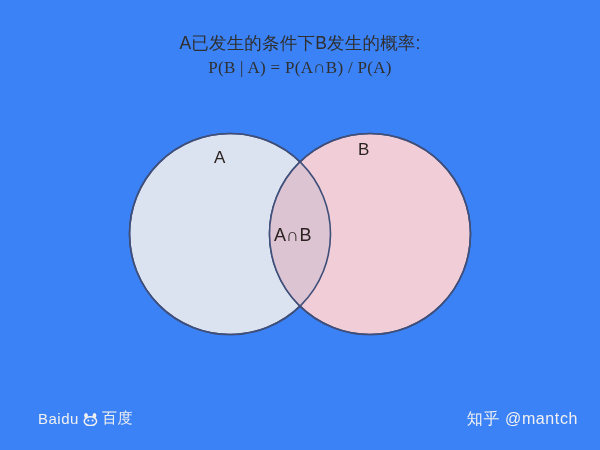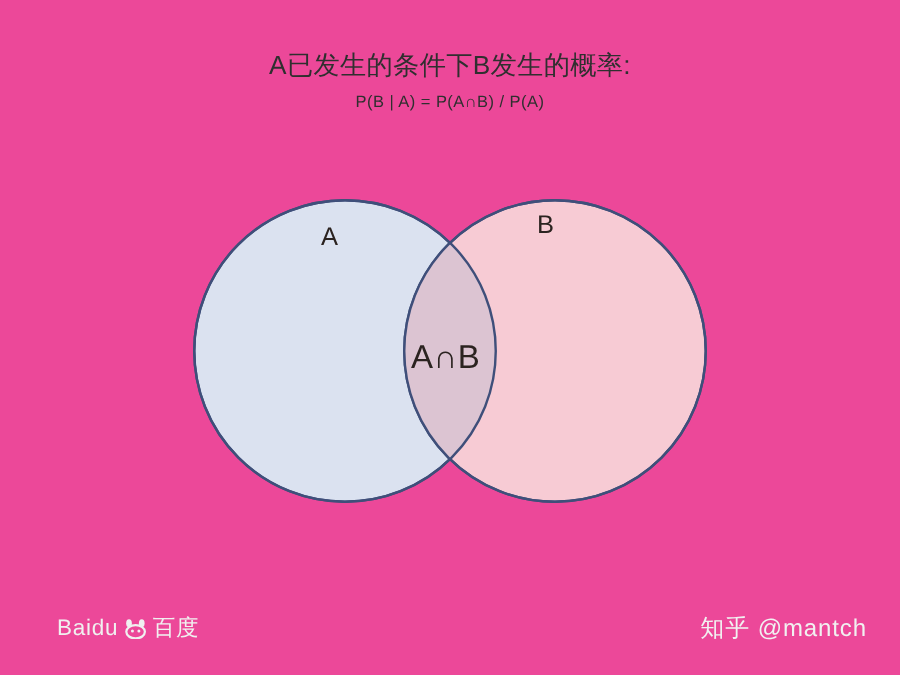--- a/index.html
+++ b/index.html
@@ -10,45 +10,46 @@
     width: 600px;
     height: 450px;
     background: #ffffff;
     font-family: "Liberation Sans", "DejaVu Sans", sans-serif;
     overflow: hidden;
   }
   #canvas {
     position: relative;
     width: 600px;
     height: 450px;
-    background: #ec4899;
+    background: #3b82f6;
   }
 
   
   .text-block {
     position: absolute;
     top: 31px;
     left: 0;
     width: 600px;
     text-align: center;
     color: #2b2b2b;
   }
   .title-line {
     font-size: 17.5px;
     line-height: 25px;
     letter-spacing: 0.2px;
     color: #2f2f2f;
     white-space: nowrap;
   }
   .formula-line {
-    font-size: 11px;
+    font-size: 17px;
     line-height: 24px;
     letter-spacing: 0.3px;
     color: #2f2f2f;
     white-space: nowrap;
+    font-family: Liberation Serif, serif;
   }
 
   
   #venn-wrap {
     position: absolute;
     left: 0;
     top: 0;
     width: 600px;
     height: 450px;
   }
@@ -59,21 +60,21 @@
   }
   .venn-label {
     position: absolute;
     font-size: 17px;
     color: #2b2320;
     white-space: nowrap;
     letter-spacing: 0.3px;
   }
   #label-a  { left: 214px; top: 148px; }
   #label-b  { left: 358px; top: 140px; }
-  #label-ab { left: 274px; top: 225px; font-size: 22px; }
+  #label-ab { left: 274px; top: 225px; font-size: 18px; }
 
   
   .watermark {
     position: absolute;
     color: #efefef;
     user-select: none;
   }
   #wm-baidu {
     left: 38px;
     top: 409px;

